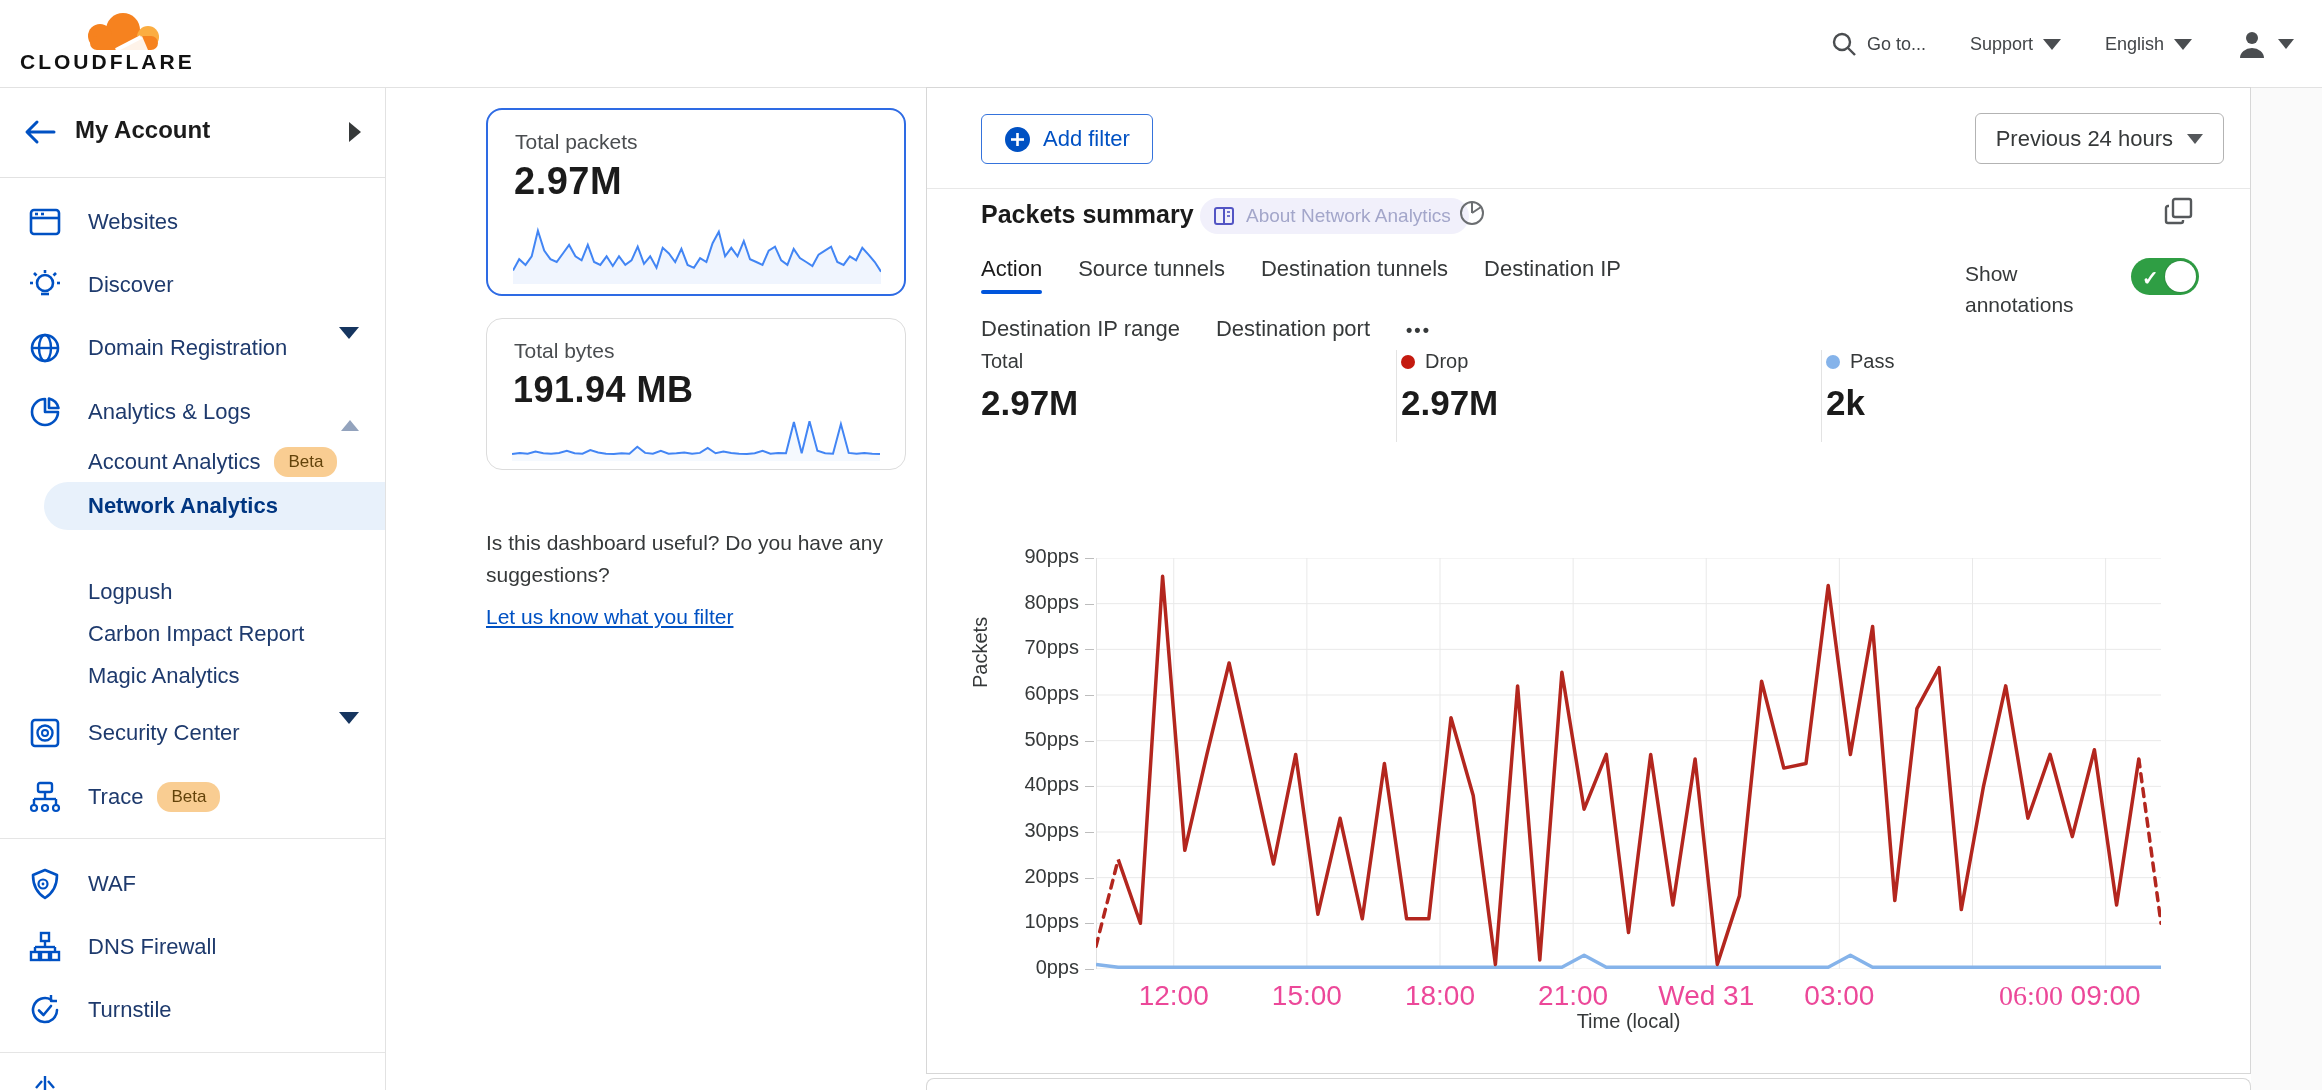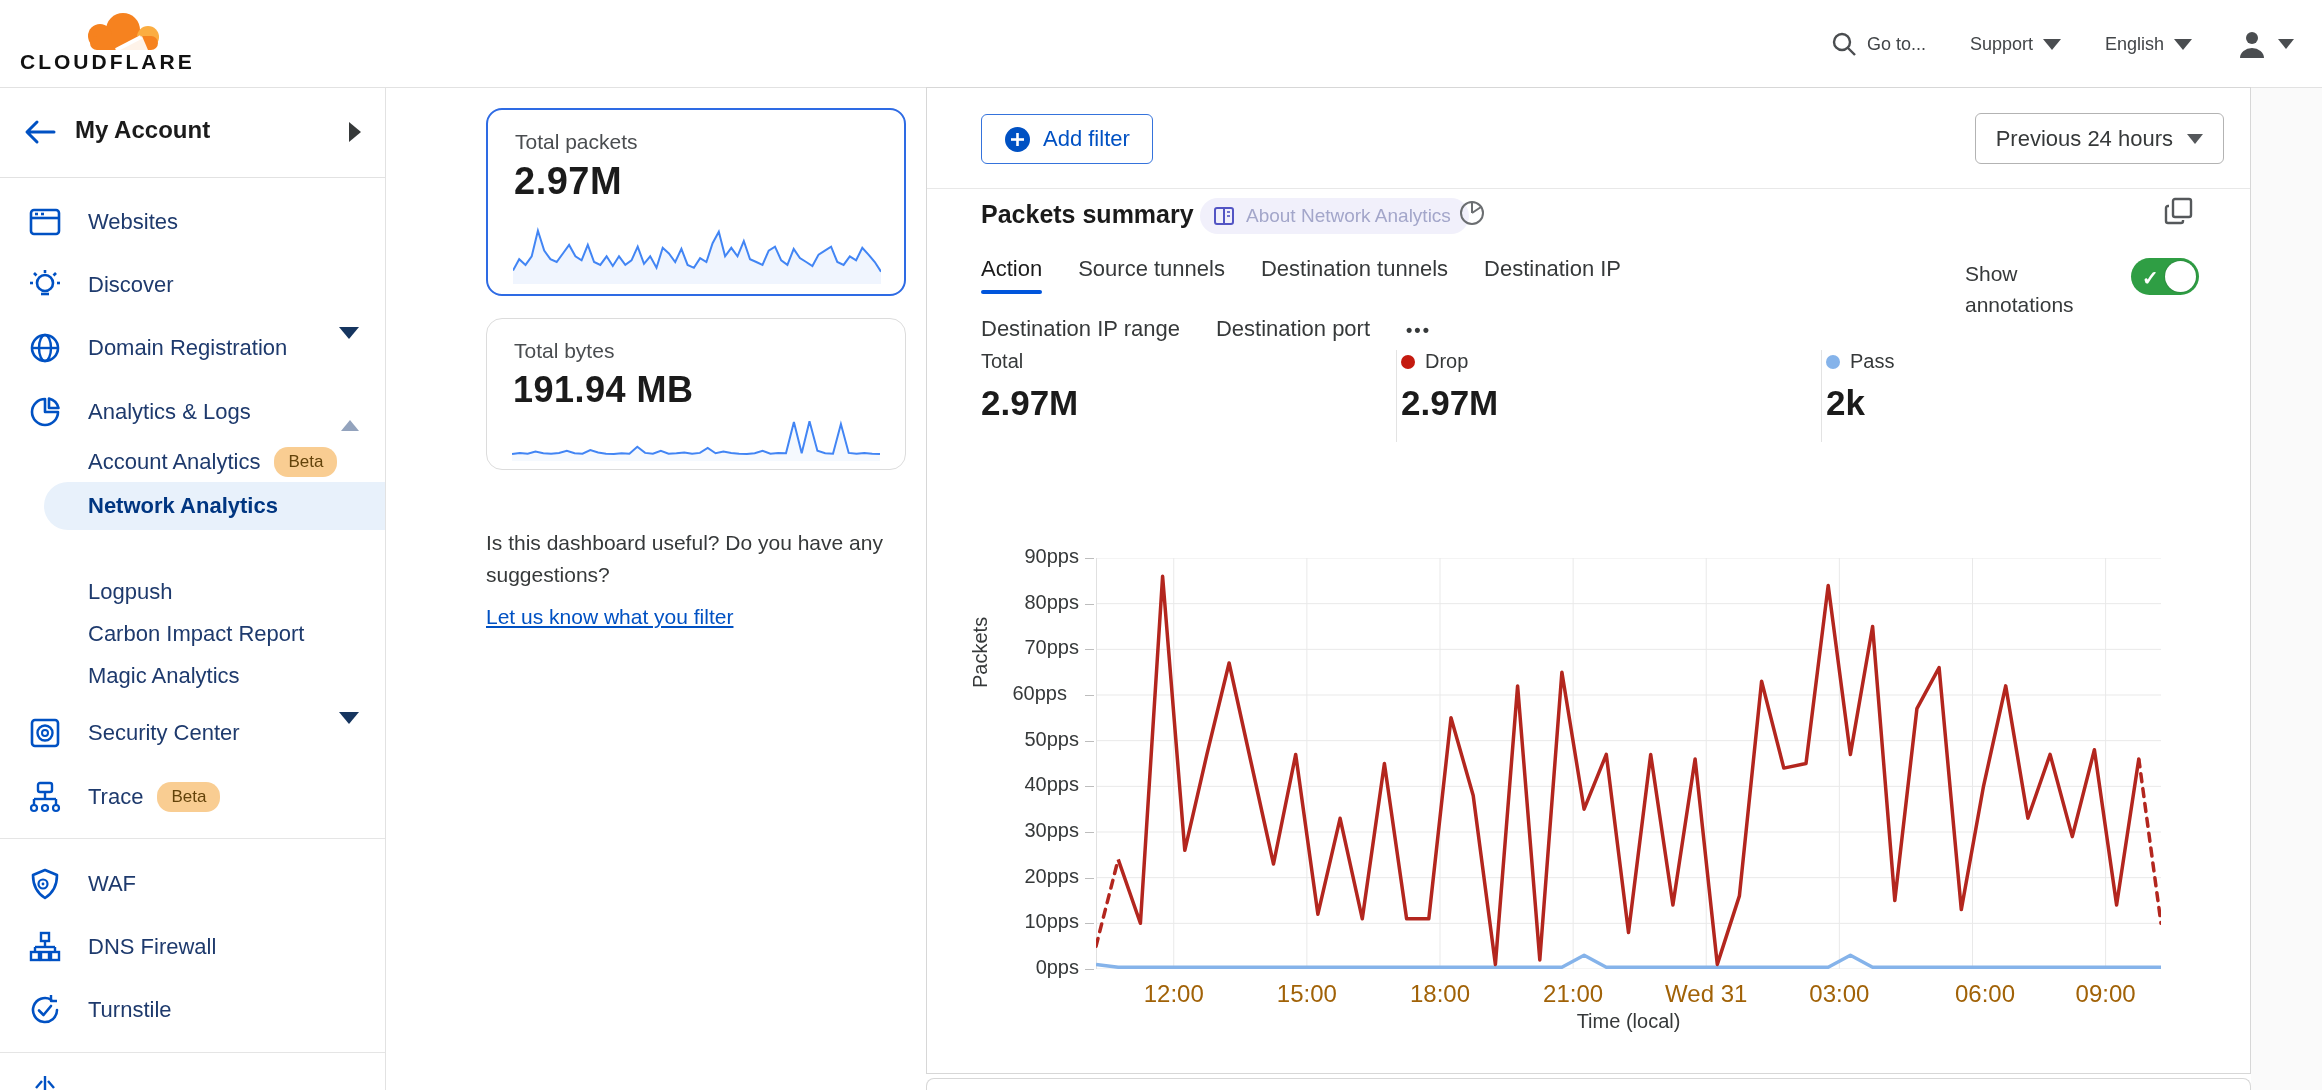--- a/index.html
+++ b/index.html
@@ -68,21 +68,21 @@
   .stat-label { display:flex; align-items:center; gap:10px; font-size:20px; color:#36393a; }
   .stat-dot { width:14px; height:14px; border-radius:50%; display:inline-block; }
   .stat-value { margin-top:10px; font-size:35px; font-weight:bold; color:#1b1b1b; }
   .stat-divider { position:absolute; top:0; width:1px; height:92px; background:#e3e3e3; }
 
   
   .chart-ytitle { position:absolute; left:42px; top:600px; font-size:20px; color:#36393a; transform:rotate(-90deg); transform-origin:left top; }
   .chart-plot { position:absolute; left:169px; top:470px; width:1065px; height:411px; }
   .ylab { position:absolute; width:80px; text-align:right; font-size:20px; color:#36393a; }
   .ytick { position:absolute; width:9px; height:1px; background:#bdbdbd; }
-  .xlab { position:absolute; width:110px; text-align:center; font-size:24px; color:#a16207; }
+  .xlab { position:absolute; width:110px; text-align:center; font-size:28px; color:#ec4899; }
   .chart-xtitle { position:absolute; left:169px; top:922px; width:1065px; text-align:center; font-size:20px; color:#36393a; }
 
   .right-strip { position:absolute; left:2251px; top:88px; width:71px; height:1002px; background:#fafafa; }
   .bottom-card { position:absolute; left:926px; top:1078px; width:1325px; height:12px; background:#fff; border:1px solid #d7d7d7; border-bottom:none; border-radius:8px 8px 0 0; }
 </style>
 </head>
 <body>
 
 <div id="app">
 
@@ -402,36 +402,36 @@
         <div class="ylab" style="left: 72px; top: 822.333px;">10pps</div>
         <div class="ytick" style="left: 158px; top: 835.333px;"></div>
         <div class="ylab" style="left: 72px; top: 776.667px;">20pps</div>
         <div class="ytick" style="left: 158px; top: 789.667px;"></div>
         <div class="ylab" style="left: 72px; top: 731px;">30pps</div>
         <div class="ytick" style="left: 158px; top: 744px;"></div>
         <div class="ylab" style="left: 72px; top: 685.333px;">40pps</div>
         <div class="ytick" style="left: 158px; top: 698.333px;"></div>
         <div class="ylab" style="left: 72px; top: 639.667px;">50pps</div>
         <div class="ytick" style="left: 158px; top: 652.667px;"></div>
-        <div class="ylab" style="left: 60px; top: 594px;">60pps</div>
+        <div class="ylab" style="left: 72px; top: 594px;">60pps</div>
         <div class="ytick" style="left: 158px; top: 607px;"></div>
         <div class="ylab" style="left: 72px; top: 548.333px;">70pps</div>
         <div class="ytick" style="left: 158px; top: 561.333px;"></div>
         <div class="ylab" style="left: 72px; top: 502.667px;">80pps</div>
         <div class="ytick" style="left: 158px; top: 515.667px;"></div>
         <div class="ylab" style="left: 72px; top: 457px;">90pps</div>
         <div class="ytick" style="left: 158px; top: 470px;"></div>
       </div>
       <div id="xlabels" style="position: absolute; left: 0px; top: 0px;">
         <div class="xlab" style="left: 191.745px; top: 892px;">12:00</div>
         <div class="xlab" style="left: 324.87px; top: 892px;">15:00</div>
         <div class="xlab" style="left: 457.995px; top: 892px;">18:00</div>
         <div class="xlab" style="left: 591.12px; top: 892px;">21:00</div>
         <div class="xlab" style="left: 724.245px; top: 892px;">Wed 31</div>
         <div class="xlab" style="left: 857.37px; top: 892px;">03:00</div>
-        <div class="xlab" style="left: 1003px; top: 892px;">06:00</div>
+        <div class="xlab" style="left: 1049px; top: 892px; font-family: Liberation Serif, serif;">06:00</div>
         <div class="xlab" style="left: 1123.62px; top: 892px;">09:00</div>
       </div>
     </div>
 
   <div class="bottom-card"></div>
 
 </div>
 
 </body></html>

